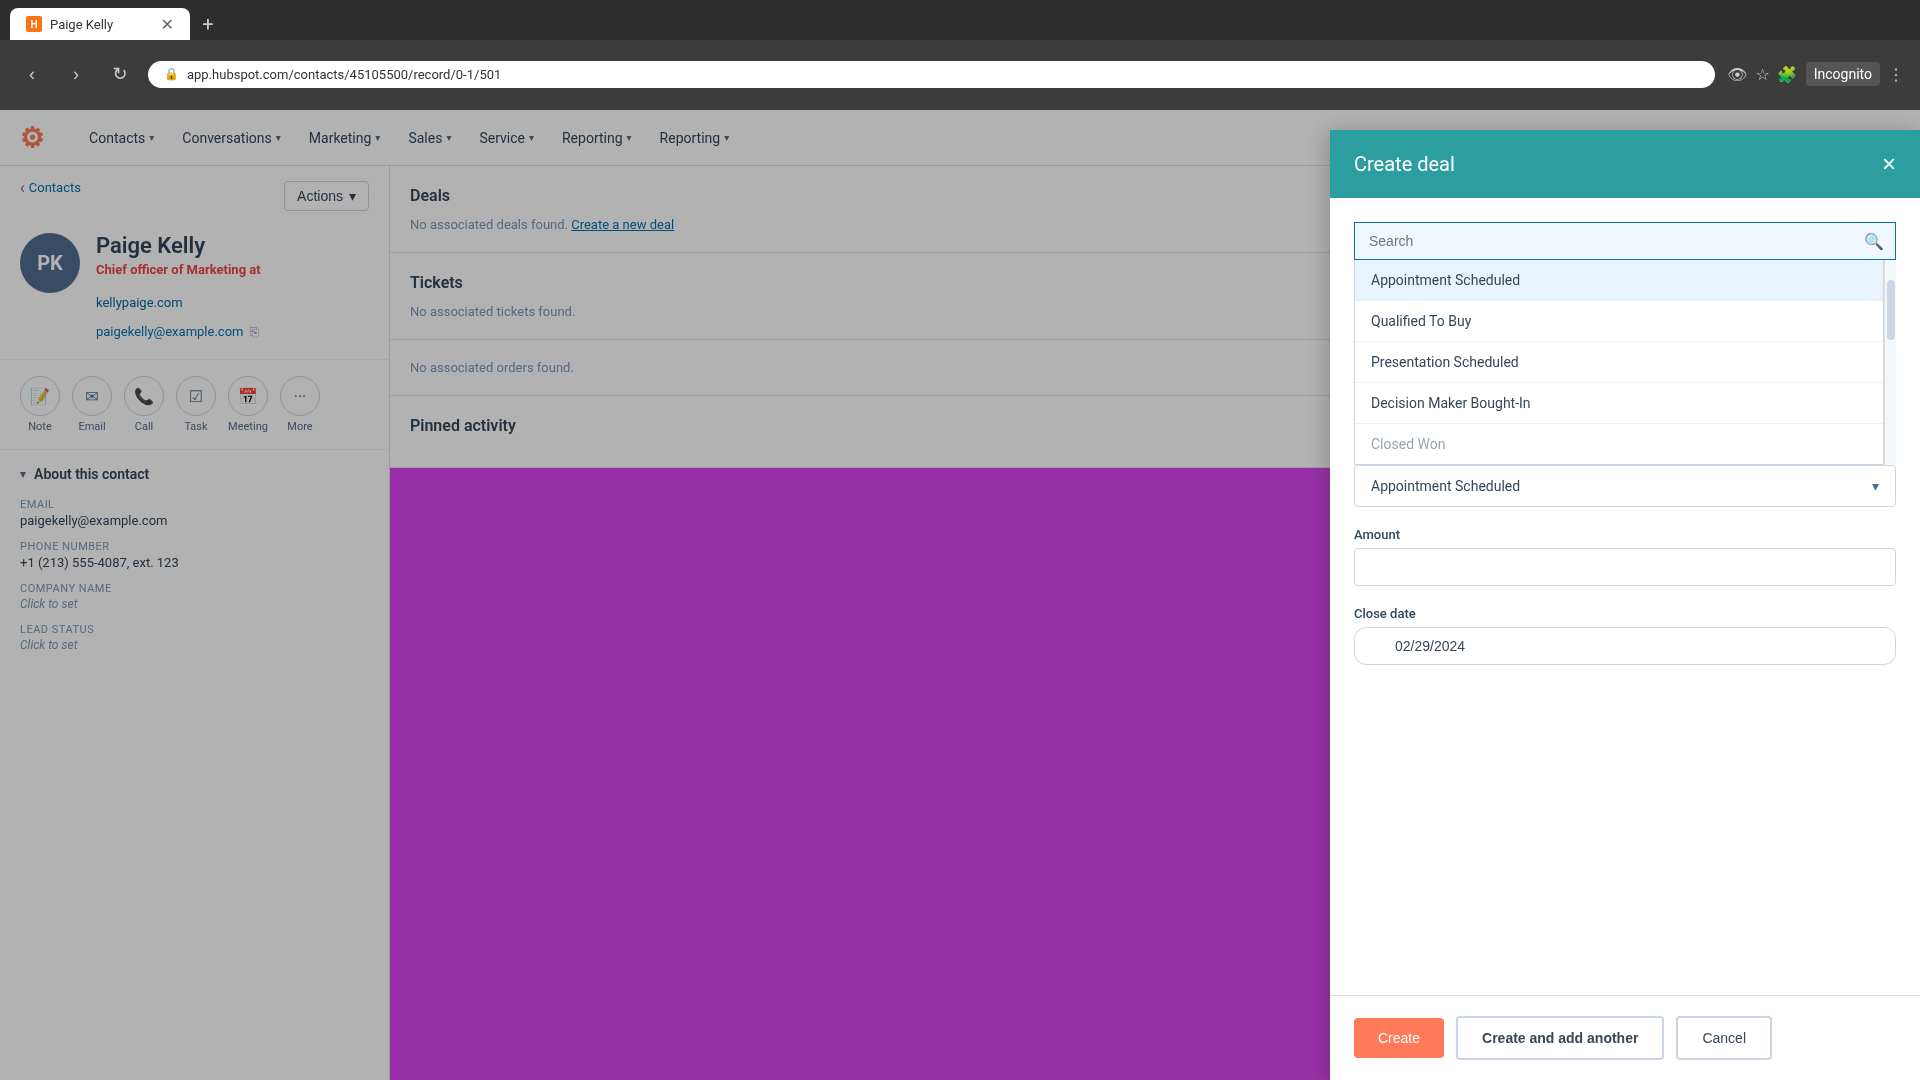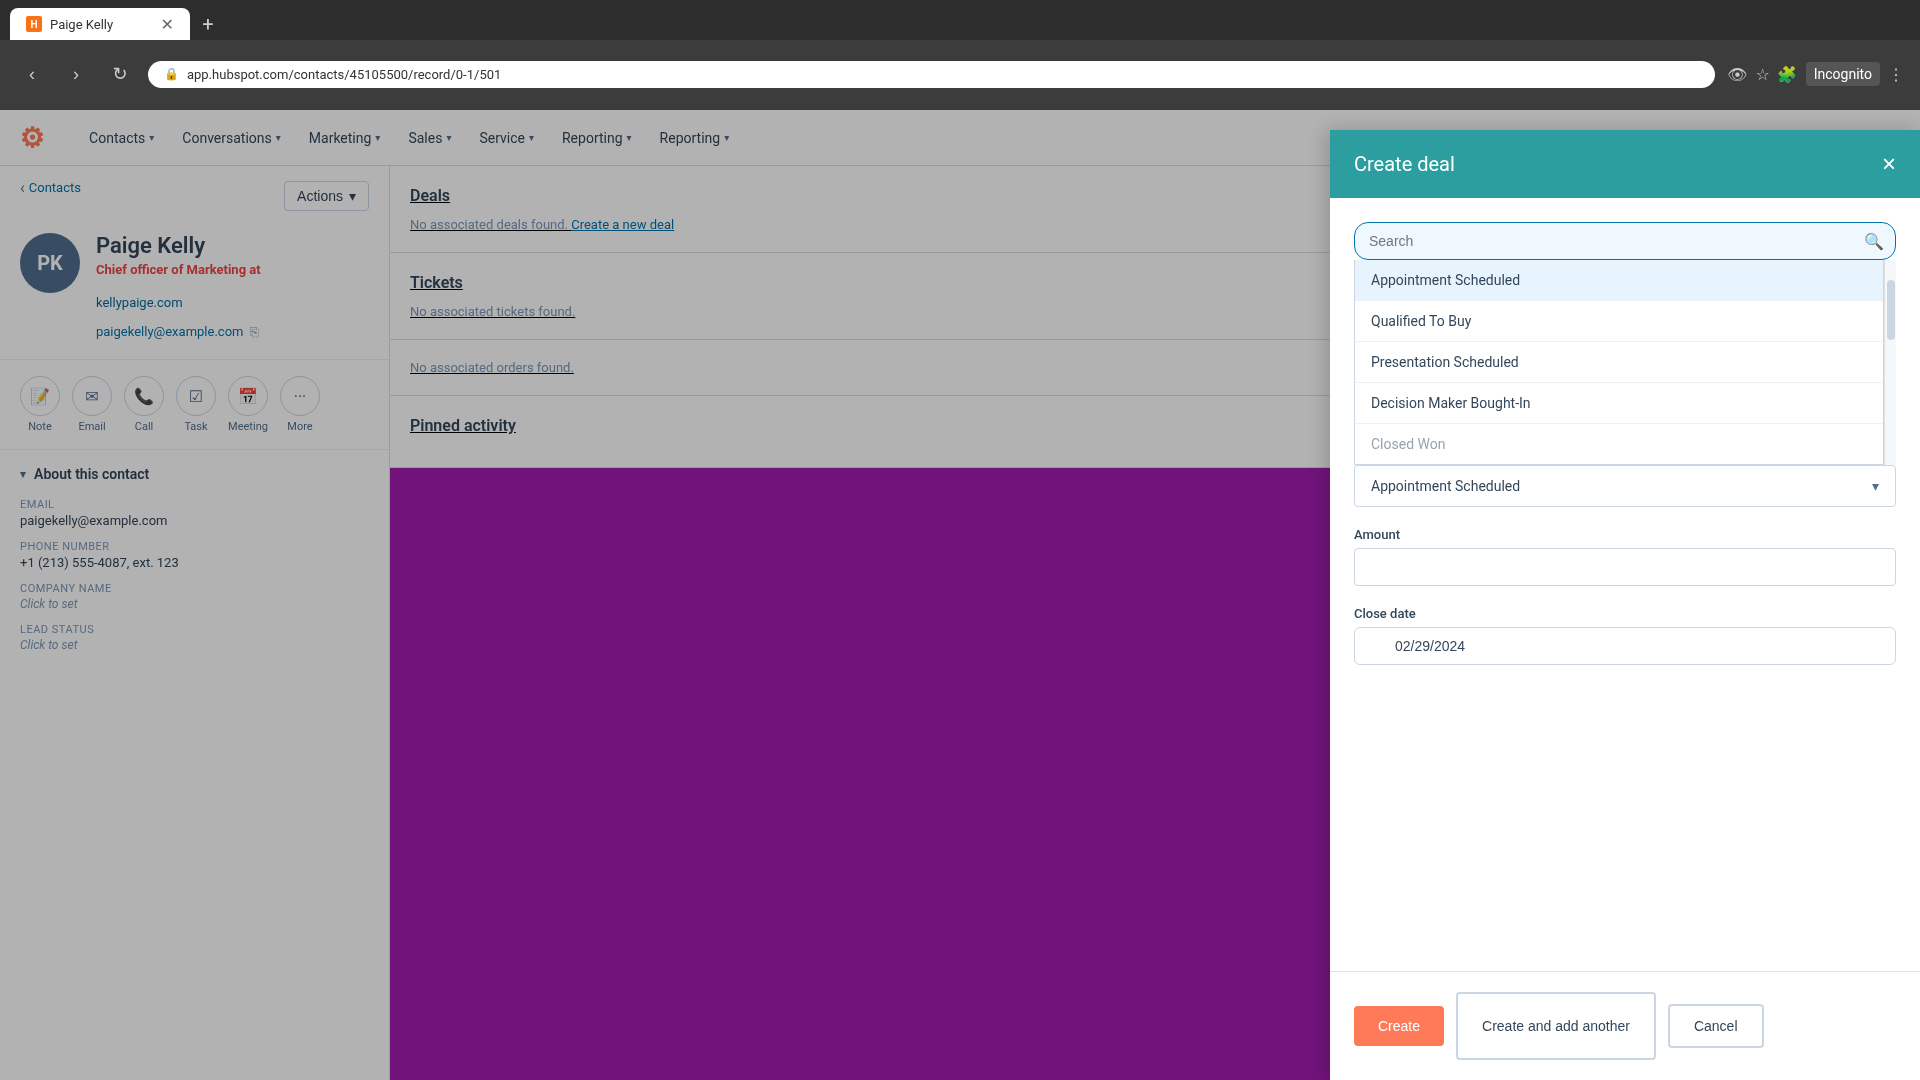--- a/index.html
+++ b/index.html
@@ -56,62 +56,62 @@
     .action-btn-icon { width: 40px; height: 40px; border: 1px solid #cbd6e2; border-radius: 50%; display: flex; align-items: center; justify-content: center; font-size: 16px; color: #516f90; background: #fff; }
     .about-section { padding: 16px 20px; }
     .about-header { display: flex; align-items: center; gap: 8px; margin-bottom: 16px; cursor: pointer; }
     .about-arrow { font-size: 12px; color: #516f90; }
     .about-title { font-size: 14px; font-weight: 600; color: #33475b; }
     .field-group { margin-bottom: 12px; }
     .field-label { font-size: 11px; color: #7c98b6; margin-bottom: 2px; text-transform: uppercase; letter-spacing: 0.5px; }
     .field-value { font-size: 13px; color: #33475b; }
 
     
-    .right-panel { flex: 1; overflow-y: auto; background: #a21caf; padding: 0; text-decoration: underline; }
+    .right-panel { flex: 1; overflow-y: auto; background: #d946ef; padding: 0; }
     .content-section { background: #fff; margin: 0; padding: 20px; border-bottom: 1px solid #e0e0e0; }
     .section-title { font-size: 16px; font-weight: 600; color: #33475b; margin-bottom: 12px; }
     .no-data { color: #7c98b6; font-size: 13px; }
 
     
     .modal-overlay { position: fixed; top: 110px; left: 0; right: 0; bottom: 0; background: rgba(0,0,0,0.3); z-index: 100; }
     .modal { position: fixed; top: 130px; right: 0; width: 590px; background: #fff; z-index: 101; display: flex; flex-direction: column; box-shadow: -4px 0 20px rgba(0,0,0,0.2); height: calc(1080px - 130px); }
     .modal-header { background: #2d9ea0; padding: 20px 24px; display: flex; align-items: center; justify-content: space-between; }
     .modal-title { font-size: 20px; font-weight: 400; color: white; }
     .modal-close { background: none; border: none; color: white; font-size: 24px; cursor: pointer; }
     .modal-body { flex: 1; overflow-y: auto; padding: 24px; }
     .modal-footer { padding: 20px 24px; border-top: 1px solid #e0e0e0; display: flex; align-items: center; gap: 12px; }
 
     
     .search-container { position: relative; margin-bottom: 0; }
-    .search-input { width: 100%; border: 1px solid #0073ae; border-radius: 14px; padding: 10px 40px 10px 14px; font-size: 14px; color: #33475b; outline: none; background: #f0f8ff; }
+    .search-input { width: 100%; border: 1px solid #0073ae; border-radius: 0; padding: 10px 40px 10px 14px; font-size: 14px; color: #33475b; outline: none; background: #f0f8ff; }
     .search-icon { position: absolute; right: 12px; top: 50%; transform: translateY(-50%); color: #0073ae; font-size: 16px; }
     .dropdown-list { border: 1px solid #cbd6e2; border-top: none; background: #fff; max-height: 240px; overflow-y: auto; }
     .dropdown-item { padding: 12px 16px; font-size: 14px; color: #33475b; cursor: pointer; border-bottom: 1px solid #f0f0f0; }
     .dropdown-item.selected { background: #e8f4fd; }
     .dropdown-item:last-child { border-bottom: none; }
     .dropdown-scroll { display: flex; }
     .dropdown-content { flex: 1; }
     .dropdown-scrollbar { width: 12px; background: #f5f8fa; border-left: 1px solid #e0e0e0; }
     .dropdown-scrollbar-thumb { width: 8px; height: 60px; background: #cbd6e2; margin: 2px; border-radius: 4px; margin-top: 20px; }
 
     
     .stage-select { width: 100%; border: 1px solid #cbd6e2; border-radius: 4px; padding: 12px 16px; font-size: 14px; color: #33475b; display: flex; align-items: center; justify-content: space-between; cursor: pointer; background: #fff; margin-top: 0; }
     .stage-select .arrow { color: #516f90; }
 
     
     .form-group { margin-bottom: 20px; }
     .form-label { font-size: 13px; font-weight: 500; color: #33475b; margin-bottom: 6px; display: block; }
     .form-input { width: 100%; border: 1px solid #cbd6e2; border-radius: 4px; padding: 10px 14px; font-size: 14px; color: #33475b; outline: none; }
-    .date-input { width: 100%; border: 1px solid #cbd6e2; border-radius: 6px; padding: 10px 14px 10px 40px; font-size: 14px; color: #33475b; outline: none; position: relative; }
+    .date-input { width: 100%; border: 1px solid #cbd6e2; border-radius: 12px; padding: 10px 14px 10px 40px; font-size: 14px; color: #33475b; outline: none; position: relative; }
     .date-wrapper { position: relative; }
     .date-icon { position: absolute; left: 12px; top: 50%; transform: translateY(-50%); color: #516f90; font-size: 14px; }
 
     
     .btn-create { background: #ff7a59; color: white; border: none; border-radius: 4px; padding: 12px 24px; font-size: 14px; font-weight: 500; cursor: pointer; }
-    .btn-create-another { background: #fff; color: #33475b; border: 2px solid #cbd6e2; border-radius: 4px; padding: 24px 24px; font-size: 14px; font-weight: 400; cursor: pointer; }
+    .btn-create-another { background: #fff; color: #33475b; border: 2px solid #cbd6e2; border-radius: 4px; padding: 12px 24px; font-size: 14px; font-weight: 700; cursor: pointer; }
     .btn-cancel { background: #fff; color: #33475b; border: 2px solid #cbd6e2; border-radius: 4px; padding: 12px 24px; font-size: 14px; font-weight: 500; cursor: pointer; }
 
     .header-breadcrumb-row { display: flex; align-items: center; justify-content: space-between; padding: 0 20px; padding-top: 12px; }
   </style>
 </head>
 <body>
 
 <div class="browser-chrome">
   <div class="browser-tabs">
     <div class="browser-tab">

